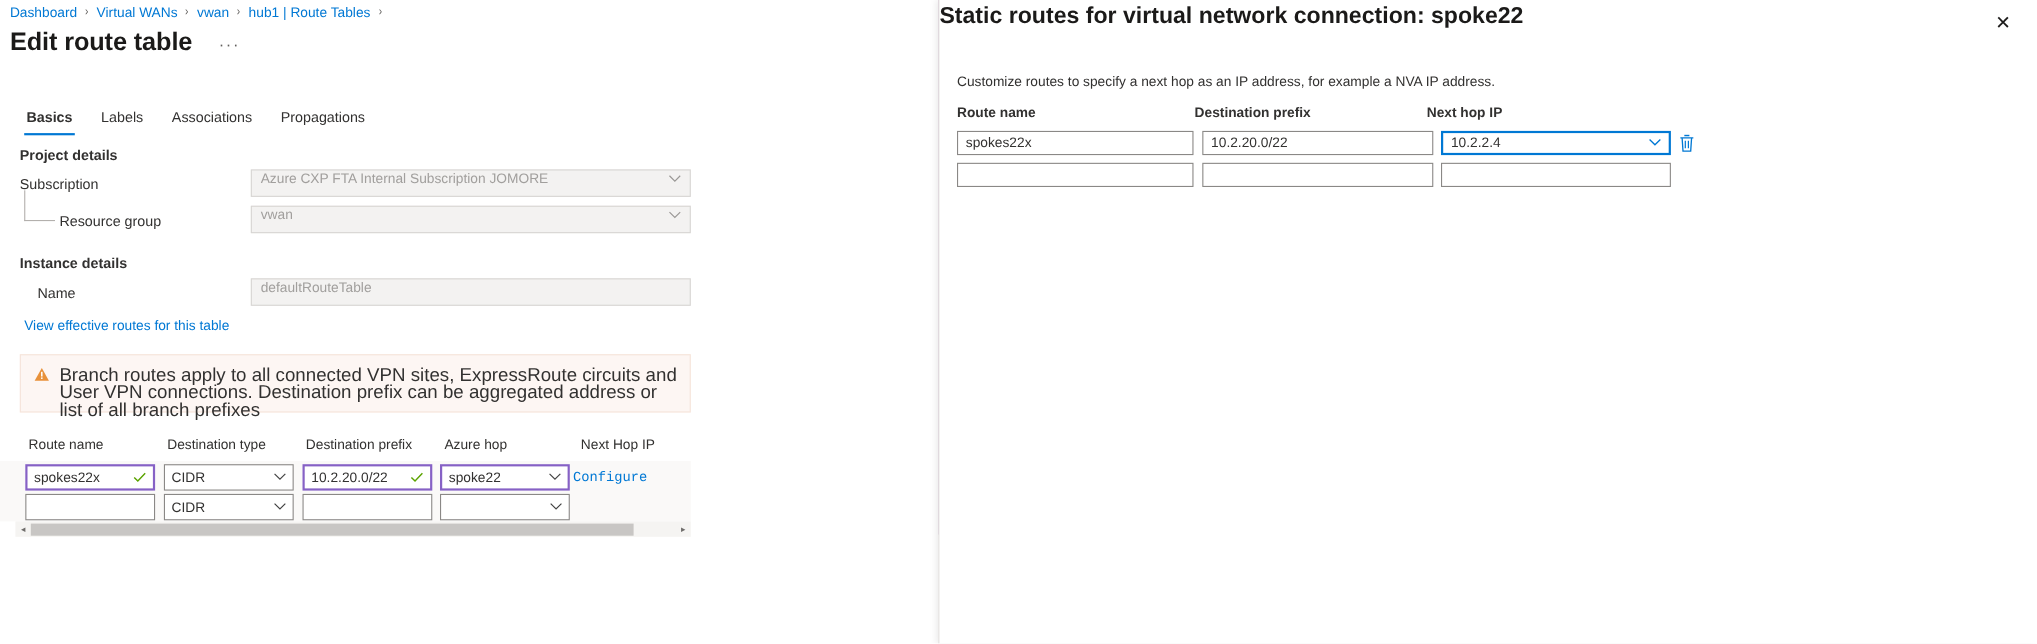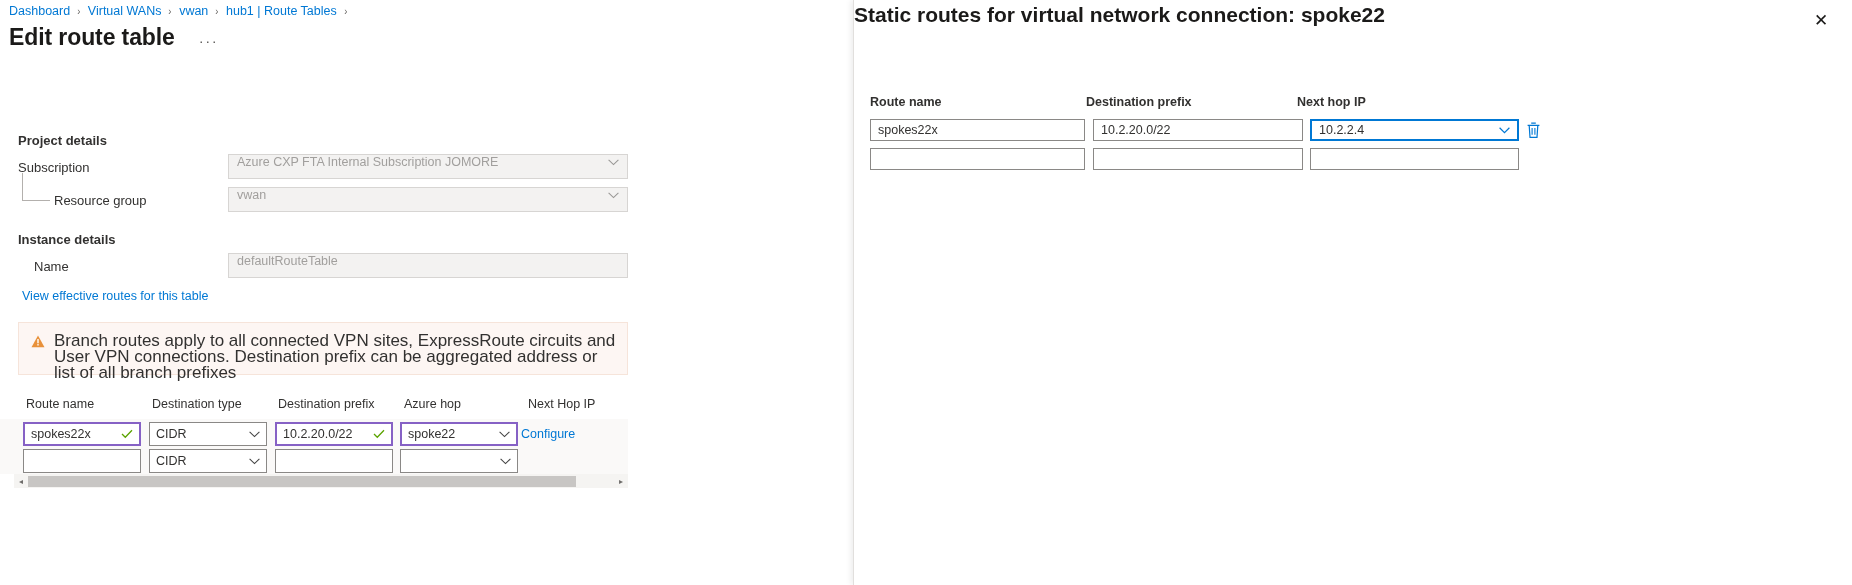--- a/index.html
+++ b/index.html
@@ -227,20 +227,26 @@
       <span class="crumb-sep">›</span>
       <span class="crumb">hub1 | Route Tables</span>
       <span class="crumb-sep">›</span>
     </div>
 
     <div class="page-title-row">
       <span class="page-title">Edit route table</span>
       <span class="ellipsis-btn">···</span>
     </div>
 
+    <div class="tabs">
+      <div class="tab active">Basics</div>
+      <div class="tab">Labels</div>
+      <div class="tab">Associations</div>
+      <div class="tab">Propagations</div>
+    </div>
 
     <div class="section-head" id="proj-details">Project details</div>
 
     <div class="field-label" style="top:160px;">Subscription</div>
     <div class="field-box" style="left:228px; top:154px; width:400px;">
       <span class="val">Azure CXP FTA Internal Subscription JOMORE</span>
       <span class="chev">
         <svg width="11" height="7" viewBox="0 0 11 7">
             <path d="M0.6 0.8 L5.5 5.6 L10.4 0.8" fill="none" stroke="#9a9896" stroke-width="1.1"></path>
           </svg>
@@ -312,21 +318,21 @@
         </span>
       </div>
       <div class="cell validated" style="left:400px; top:3px; width:118px;">
         <span class="val">spoke22</span>
         <span class="chev2">
           <svg width="11" height="7" viewBox="0 0 11 7">
               <path d="M0.6 0.8 L5.5 5.6 L10.4 0.8" fill="none" stroke="#444" stroke-width="1.1"></path>
             </svg>
         </span>
       </div>
-      <div class="configure-link" style="top:8px;">Configure</div>
+      <div class="configure-link" style="top:8px;font-family:Liberation Mono, monospace;">Configure</div>
 
       <div class="cell" style="left:23px; top:30px; width:118px;">
         <span class="val"></span>
       </div>
       <div class="cell" style="left:149px; top:30px; width:118px;">
         <span class="val">CIDR</span>
         <span class="chev2">
           <svg width="11" height="7" viewBox="0 0 11 7">
               <path d="M0.6 0.8 L5.5 5.6 L10.4 0.8" fill="none" stroke="#444" stroke-width="1.1"></path>
             </svg>
@@ -350,20 +356,21 @@
       <span class="thumb" style="width:548px;"></span>
       <span class="track"></span>
       <span class="arrow">▸</span>
     </div>
   </div>
 
   <div class="right-pane">
 
     <div class="pane-title">Static routes for virtual network connection: spoke22</div>
     <div class="pane-close">✕</div>
+    <div class="pane-desc">Customize routes to specify a next hop as an IP address, for example a NVA IP address.</div>
 
     <div class="pane-grid-head">
       <span style="left:16px;">Route name</span>
       <span style="left:232px;">Destination prefix</span>
       <span style="left:443px;">Next hop IP</span>
     </div>
 
     <div class="pcell" style="left:16px; top:119px; width:215px;">
       <span>spokes22x</span>
     </div>

